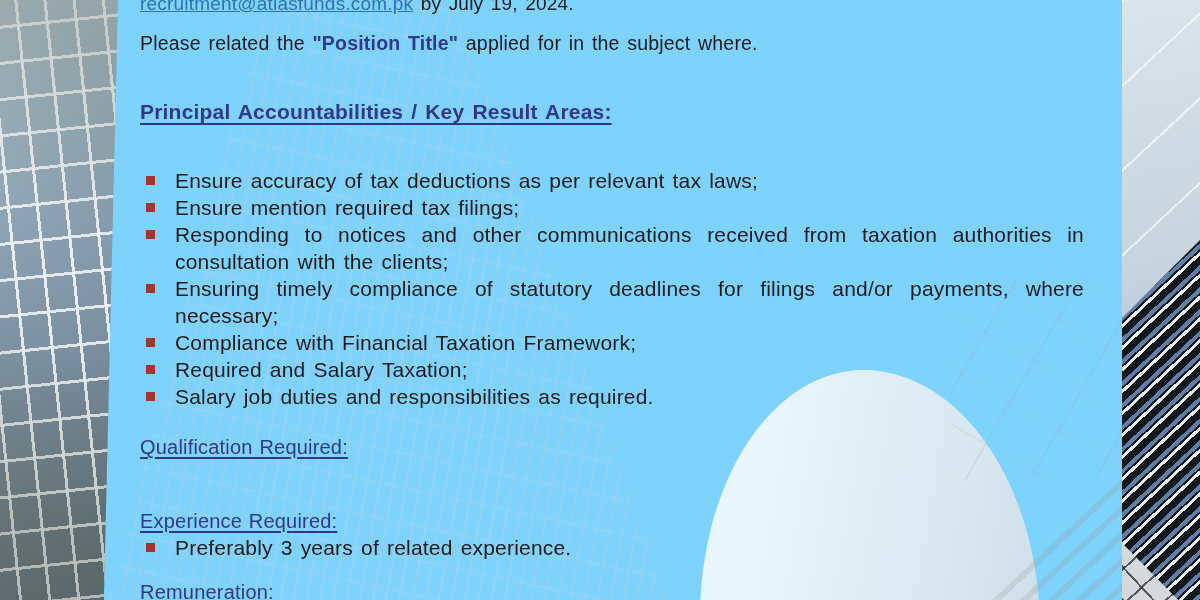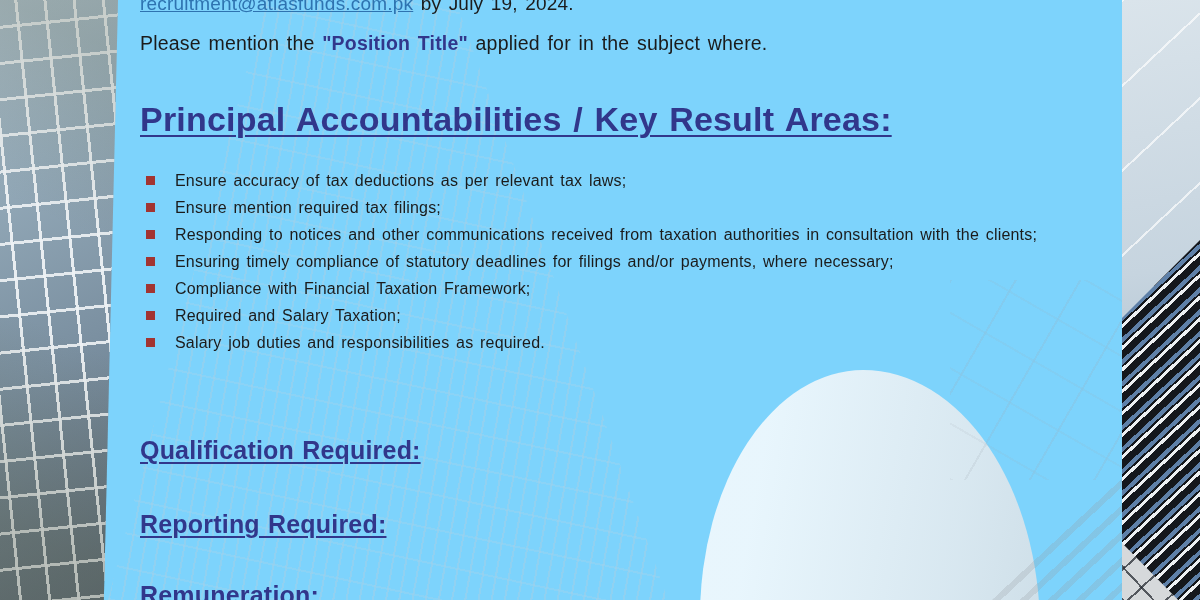--- a/index.html
+++ b/index.html
@@ -59,32 +59,32 @@
   .content p,.content h1,.content h2,.content ul{margin:0;padding:0;}
 
   .email-line{position:absolute;left:0;top:-8px;font-size:19px;line-height:23px;
     letter-spacing:.2px;word-spacing:2px;white-space:nowrap;}
   .email-link{color:#2E73B0;text-decoration:underline;cursor:pointer;}
 
   .note-line{position:absolute;left:0;top:31px;font-size:19.5px;line-height:24px;
     letter-spacing:.2px;word-spacing:2px;white-space:nowrap;}
   .note-bold{color:#31378B;font-weight:bold;}
 
-  .main-heading{position:absolute;left:0;top:100px;font-size:34px;font-weight:bold;
+  .main-heading{position:absolute;left:0;top:100px;font-size:21px;font-weight:bold;
     color:#31378B;letter-spacing:.2px;word-spacing:2px;
     text-decoration:underline;text-decoration-thickness:2px;text-underline-offset:4px;}
 
   .bullet-list{position:absolute;left:0;top:167px;width:944px;list-style:none;}
-  .bullet-item{position:relative;padding-left:35px;font-size:16px;line-height:27px;
+  .bullet-item{position:relative;padding-left:35px;font-size:21px;line-height:27px;
     letter-spacing:.2px;word-spacing:2px;}
   .bullet-item .bt{display:block;}
   .bullet-item.justify .bt{text-align:justify;}
   .sq{position:absolute;left:6px;top:9px;width:9px;height:9px;background:#A23431;}
 
-  .sub-heading{position:absolute;left:0;font-size:25px;font-weight:bold;color:#31378B;
+  .sub-heading{position:absolute;left:0;font-size:20px;font-weight:normal;color:#31378B;
     letter-spacing:.2px;word-spacing:1px;
     text-decoration:underline;text-decoration-thickness:2px;text-underline-offset:3px;}
   .qual-h{top:436px;}
   .exp-h{top:510px;}
   .rem-h{top:581px;text-decoration:none;}
 
   .solo{position:absolute;left:0;width:944px;}
   .qual-item{top:459px;}
   .exp-item{top:534px;}
 </style>
@@ -106,21 +106,21 @@
   <div class="right-photo">
     <div class="rp-glasslines"></div>
     <div class="rp-louvers"></div>
     <div class="rp-tiles"></div>
   </div>
 
   <div class="content">
 
     <p class="email-line"><span class="email-link">recruitment@atlasfunds.com.pk</span><span> by July 19, 2024.</span></p>
 
-    <p class="note-line"><span>Please mention the </span><span class="note-bold">"Position Title"</span><span> applied for in the subject where.</span></p>
+    <p class="note-line"><span>Please related the </span><span class="note-bold">"Position Title"</span><span> applied for in the subject where.</span></p>
 
     <h1 class="main-heading">Principal Accountabilities / Key Result Areas:</h1>
 
     <ul class="bullet-list">
       <li class="bullet-item">
           <span class="sq"></span>
           <span class="bt">Ensure accuracy of tax deductions as per relevant tax laws;</span>
         </li>
       <li class="bullet-item">
           <span class="sq"></span>
@@ -143,18 +143,22 @@
           <span class="bt">Required and Salary Taxation;</span>
         </li>
       <li class="bullet-item">
           <span class="sq"></span>
           <span class="bt">Salary job duties and responsibilities as required.</span>
         </li>
     </ul>
 
     <h2 class="sub-heading qual-h">Qualification Required:</h2>
 
-    <h2 class="sub-heading exp-h">Reporting Required:</h2>
+    <h2 class="sub-heading exp-h">Experience Required:</h2>
+    <div class="bullet-item solo exp-item">
+        <span class="sq"></span>
+        <span class="bt">Preferably 3 years of related experience.</span>
+      </div>
 
     <h2 class="sub-heading rem-h">Remuneration:</h2>
 
   </div>
 </div>
 
 </body></html>

